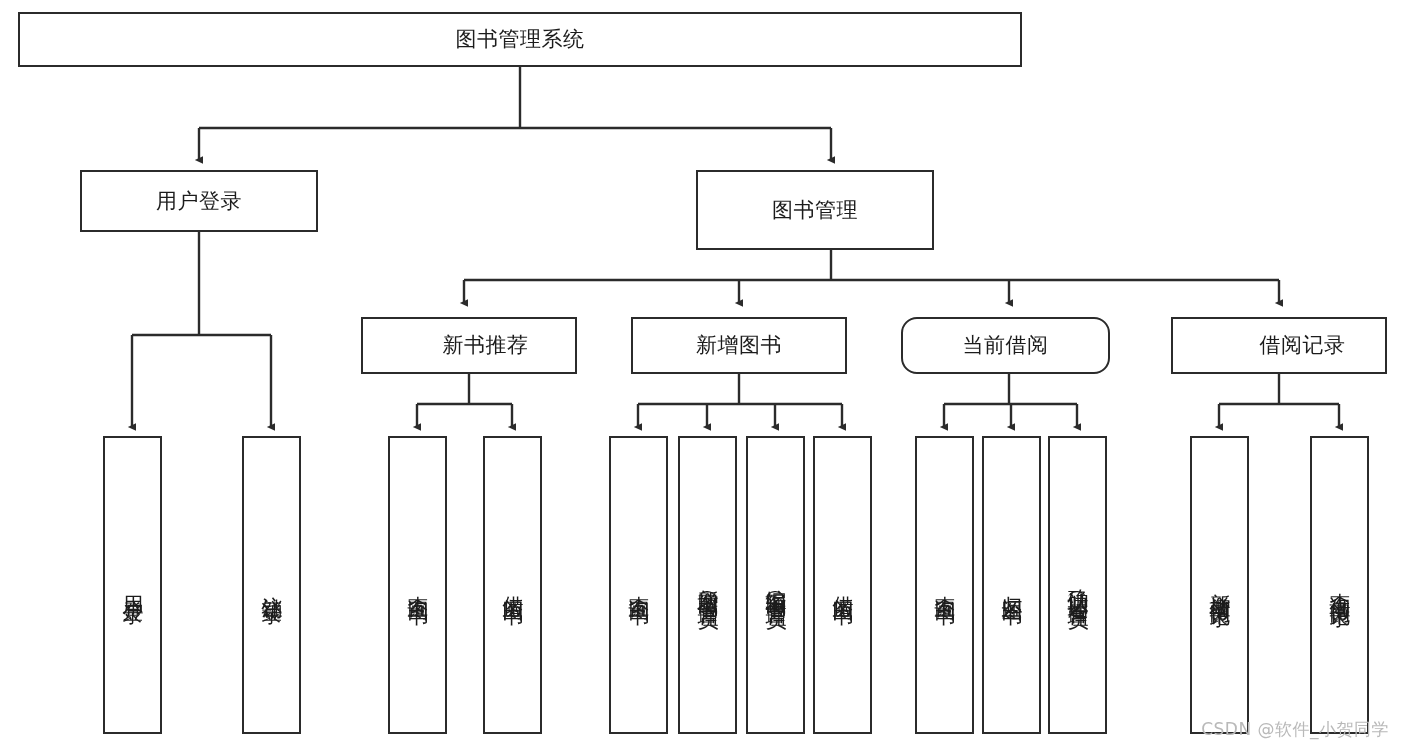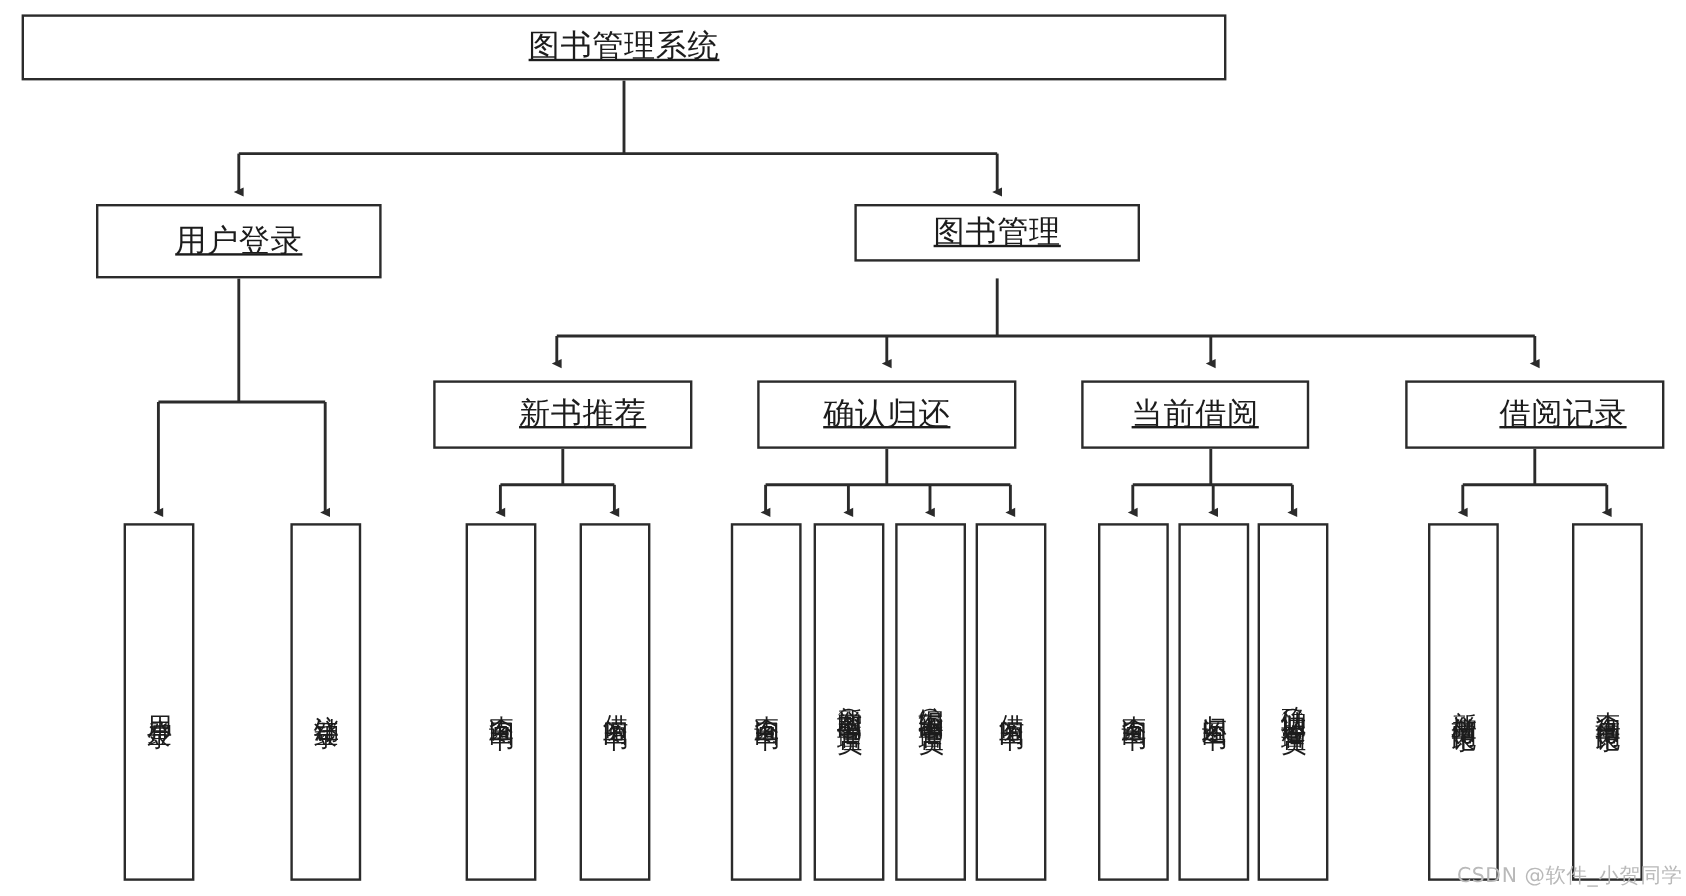--- a/index.html
+++ b/index.html
@@ -32,43 +32,42 @@
     border: 2.2px solid #2b2b2b;
     background: #ffffff;
     color: #1c1c1c;
     display: flex;
     align-items: center;
     justify-content: center;
     text-align: center;
     line-height: 1.18;
   }
   .node.horizontal {
-    font-size: 26px;
+    font-size: 21px;
     letter-spacing: 0.5px;
-    text-decoration: underline;
   }
   .node.vertical {
     writing-mode: vertical-rl;
     text-orientation: upright;
     font-size: 21px;
     letter-spacing: 3px;
     padding: 5px 0;
     line-height: 1.0;
   }
   .node.vertical .node-label {
     writing-mode: vertical-rl;
     text-orientation: upright;
     white-space: nowrap;
   }
   .node-label {
     display: block;
   }
   #watermark {
     position: absolute;
-    right: 3px;
+    right: 16px;
     bottom: 6px;
     font-size: 17px;
     color: #b9b9b9;
     letter-spacing: 0.5px;
     white-space: nowrap;
     user-select: none;
     margin-left: 21px;
   }
 </style>
 </head>
@@ -127,31 +126,31 @@
     </g>
   </svg>
 
   <div class="node horizontal" style="left:18px; top:12px; width:1004px; height:55px;">
     <span class="node-label">图书管理系统</span>
   </div>
 
   <div class="node horizontal" style="left:80px; top:170px; width:238px; height:62px;">
     <span class="node-label">用户登录</span>
   </div>
-  <div class="node horizontal" style="left:712px; top:170px; width:238px; height:48px;">
+  <div class="node horizontal" style="left:696px; top:170px; width:238px; height:80px;">
     <span class="node-label">图书管理</span>
   </div>
 
   <div class="node horizontal" style="left:361px; top:317px; width:216px; height:57px;padding-left:33px;">
     <span class="node-label">新书推荐</span>
   </div>
   <div class="node horizontal" style="left:631px; top:317px; width:216px; height:57px;">
-    <span class="node-label">确认归还</span>
-  </div>
-  <div class="node horizontal" style="left:901px; top:317px; width:190px; height:57px;">
+    <span class="node-label">新增图书</span>
+  </div>
+  <div class="node horizontal" style="left:901px; top:317px; width:209px; height:57px;border-radius:16px;">
     <span class="node-label">当前借阅</span>
   </div>
   <div class="node horizontal" style="left:1171px; top:317px; width:216px; height:57px;padding-left:47px;">
     <span class="node-label">借阅记录</span>
   </div>
 
   <div class="node vertical" style="left:103px; top:436px; width:59px; height:298px;">
     <span class="node-label">用户登录</span>
   </div>
   <div class="node vertical" style="left:242px; top:436px; width:59px; height:298px;">

